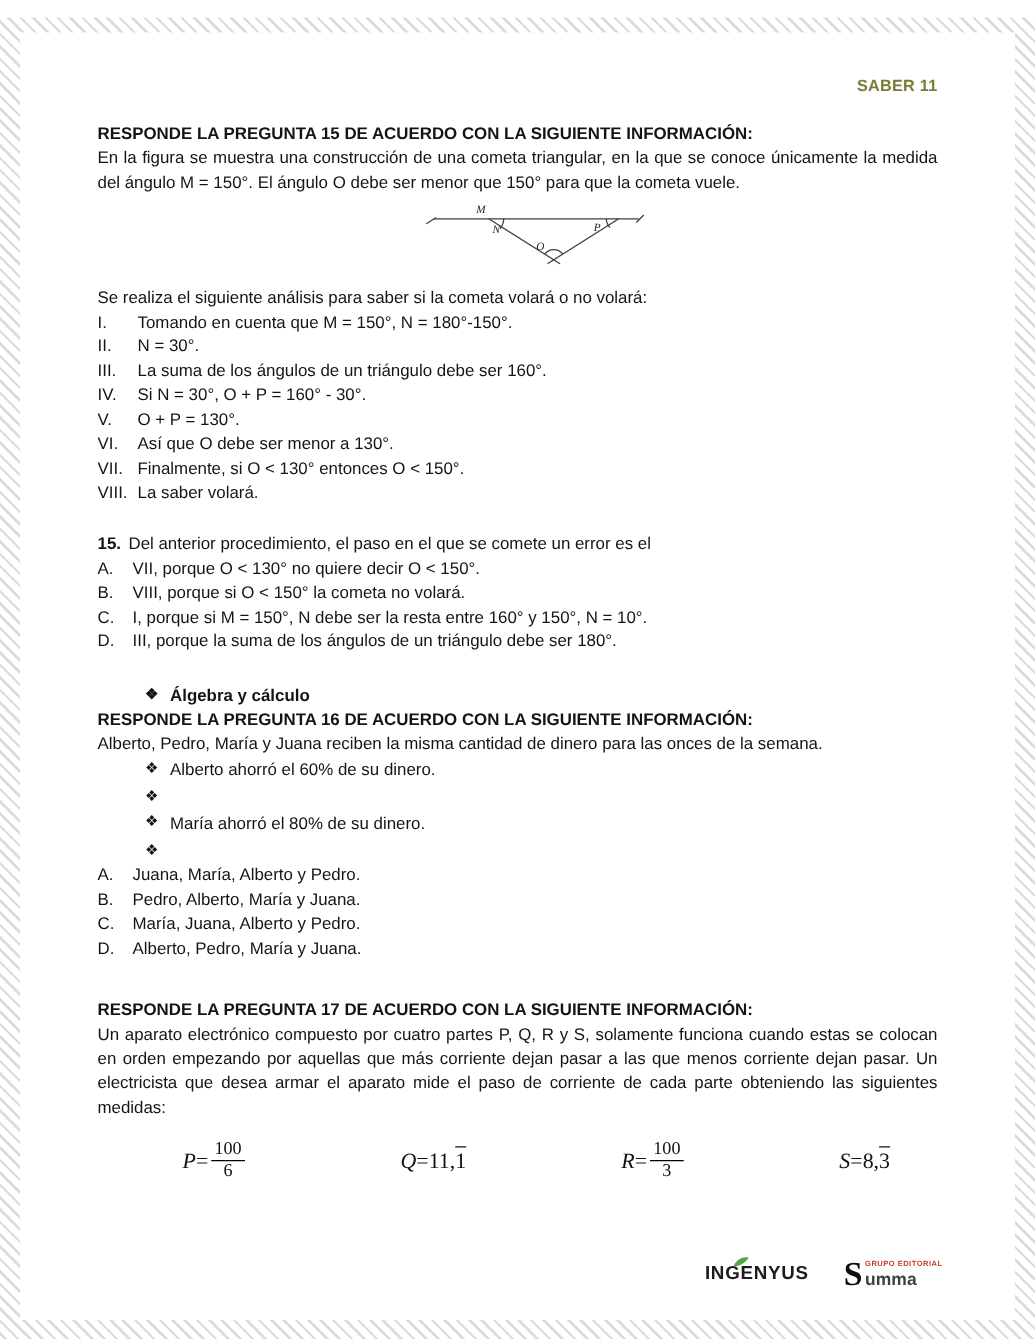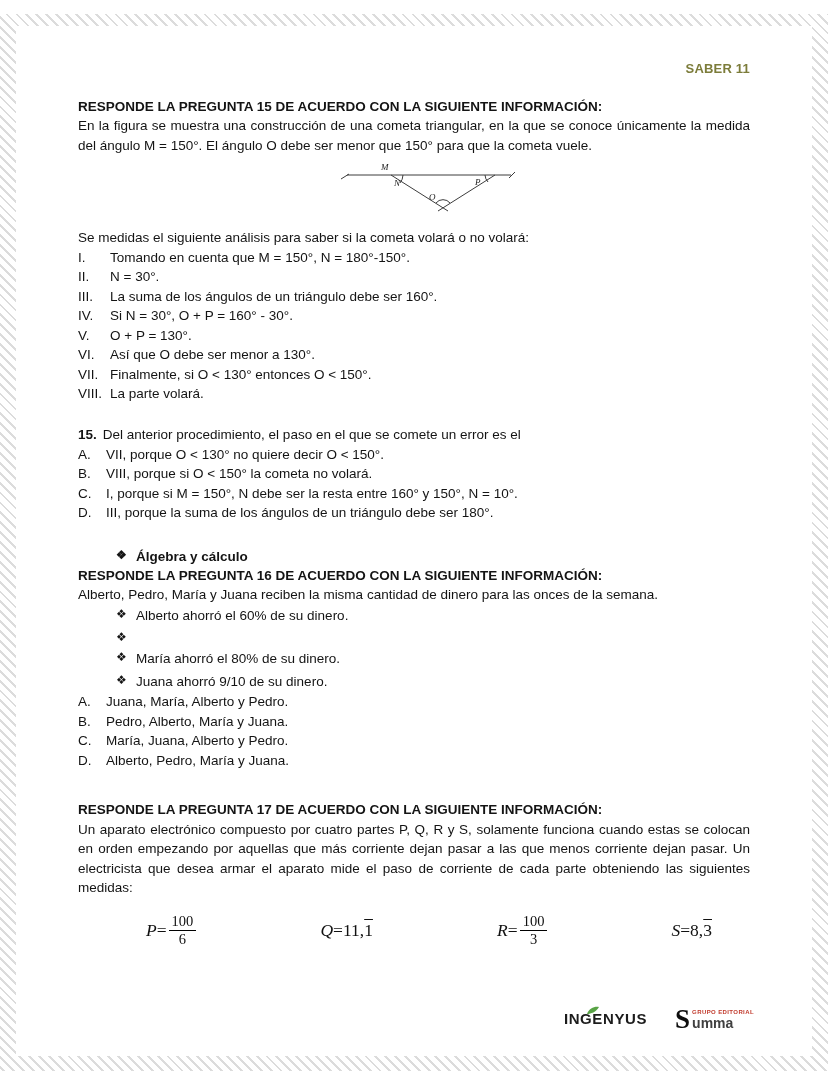--- a/index.html
+++ b/index.html
@@ -75,21 +75,21 @@
             <path d="M146 16 A11 11 0 0 0 149 23"></path>
             <path d="M97 44 A9 9 0 0 1 111 44"></path>
           </g>
           <text x="42" y="11">M</text>
           <text x="55" y="27">N</text>
           <text x="136" y="26">P</text>
           <text x="90" y="41">O</text>
         </svg>
       </div>
 
-      <p>Se medidas el siguiente análisis para saber si la cometa volará o no volará:</p>
+      <p>Se realiza el siguiente análisis para saber si la cometa volará o no volará:</p>
 
       <div>
         <div class="li">
             <span class="li-num">I.</span>
             <span>Tomando en cuenta que M = 150°, N = 180°-150°.</span>
           </div>
         <div class="li">
             <span class="li-num">II.</span>
             <span>N = 30°.</span>
           </div>
@@ -108,21 +108,21 @@
         <div class="li">
             <span class="li-num">VI.</span>
             <span>Así que O debe ser menor a 130°.</span>
           </div>
         <div class="li">
             <span class="li-num">VII.</span>
             <span>Finalmente, si O &lt; 130° entonces O &lt; 150°.</span>
           </div>
         <div class="li">
             <span class="li-num">VIII.</span>
-            <span>La parte volará.</span>
+            <span>La saber volará.</span>
           </div>
       </div>
 
       <div class="question-row"><span class="qnum">15.</span><span>Del anterior procedimiento, el paso en el que se comete un error es el</span></div>
 
       <div>
         <div class="li">
             <span class="opt-letter">A.</span>
             <span>VII, porque O &lt; 130° no quiere decir O &lt; 150°.</span>
           </div>
@@ -155,21 +155,20 @@
           </div>
         <div class="blt">
             <span class="blt-mark">❖</span>
           </div>
         <div class="blt">
             <span class="blt-mark">❖</span>
             <span>María ahorró el 80% de su dinero.</span>
           </div>
         <div class="blt">
             <span class="blt-mark">❖</span>
-            <span>Juana ahorró 9/10 de su dinero.</span>
           </div>
       </div>
 
 
       <div>
         <div class="li">
             <span class="opt-letter">A.</span>
             <span>Juana, María, Alberto y Pedro.</span>
           </div>
         <div class="li">

